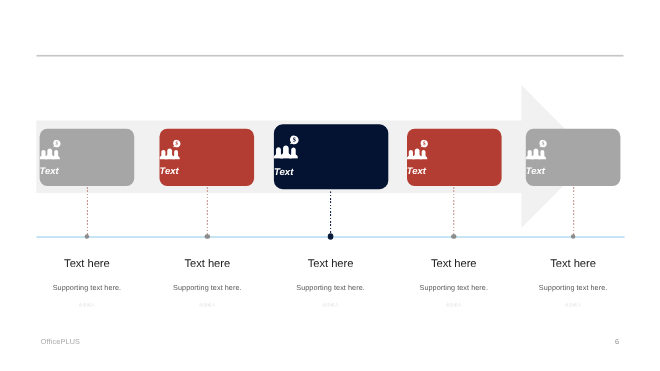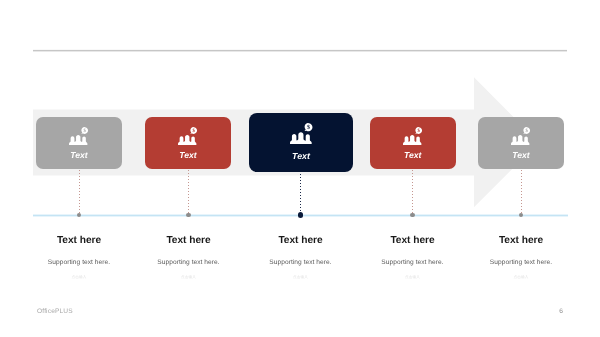--- a/index.html
+++ b/index.html
@@ -8,33 +8,33 @@
        font-family:"Liberation Sans",sans-serif;
        -webkit-font-smoothing:antialiased;
        text-rendering:geometricPrecision;}
   #slide{position:relative;width:600px;height:337px;background:#ffffff;}
 
   #header-rule{position:absolute;left:33px;top:48px;width:534px;height:5px;}
 
   #arrow-layer{position:absolute;left:0;top:0;width:600px;height:337px;}
 
   .card{position:absolute;box-sizing:border-box;
-        display:flex;flex-direction:column;align-items:center;}
+        display:flex;flex-direction:column;align-items:flex-start;}
   .card .icon-wrap{display:block;}
   .card .icon-wrap svg{display:block;}
   .card .card-label{font-style:italic;font-weight:bold;color:#ffffff;
                     line-height:1;}
 
   .connector{position:absolute;width:1px;}
 
   #timeline-line{position:absolute;left:33px;top:213px;width:535px;height:5px;}
   .timeline-dot{position:absolute;border-radius:50%;}
 
   .caption{position:absolute;text-align:center;}
-  .cap-title{font-weight:bold;color:#1a1a1a;font-size:10.2px;line-height:1;
+  .cap-title{font-weight:normal;color:#1a1a1a;font-size:10.2px;line-height:1;
              letter-spacing:-0.05px;}
   .cap-sub{color:#5a5a5a;font-size:6.6px;line-height:1;letter-spacing:.05px;}
   .cap-micro{color:#e0e0e0;font-size:3.6px;line-height:1;letter-spacing:.2px;}
 
   #footer-brand{position:absolute;left:37px;top:309px;font-size:6.6px;
                 color:#a8a8a8;letter-spacing:.15px;line-height:1;}
   #page-number{position:absolute;left:556px;top:309px;width:10px;
                text-align:center;font-size:6.6px;color:#8a8a8a;line-height:1;}
 </style>
 </head>

